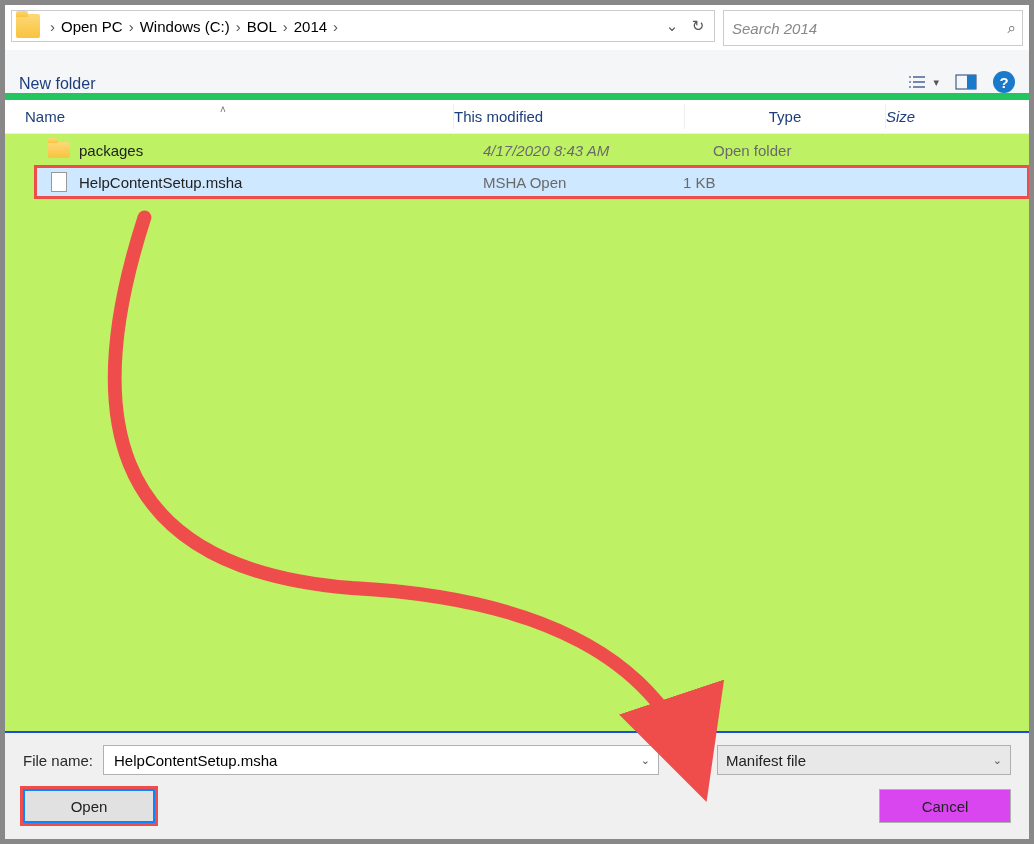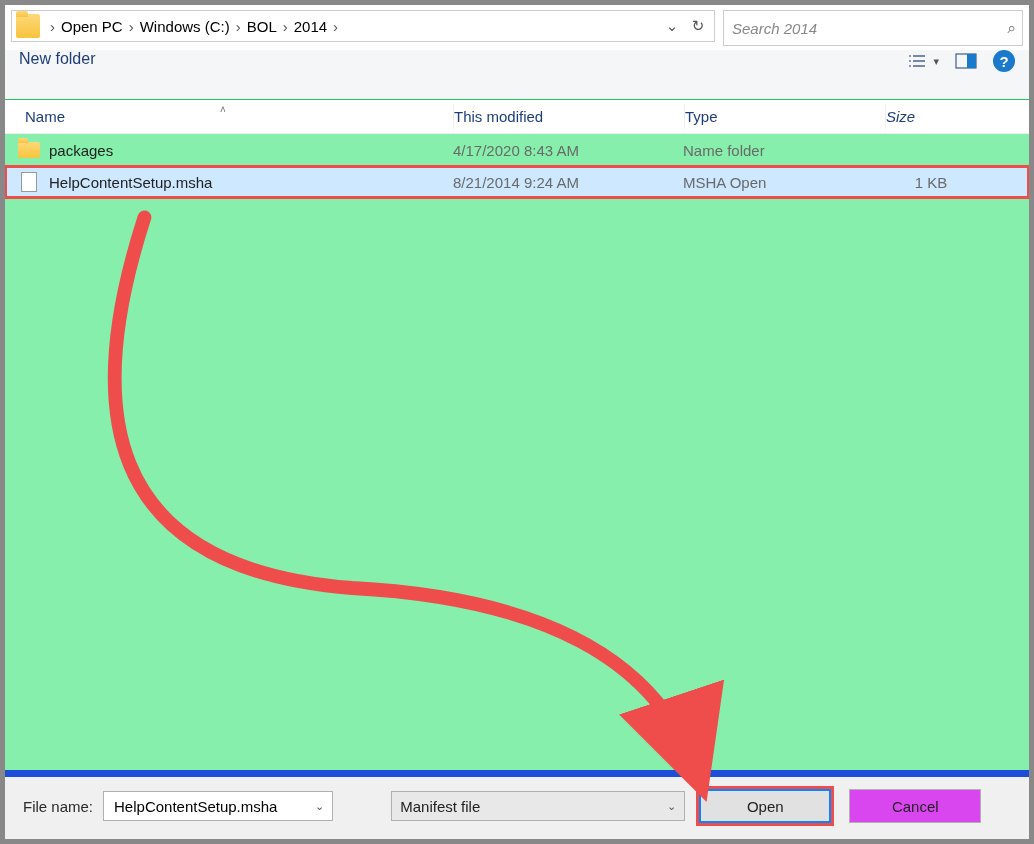--- a/index.html
+++ b/index.html
@@ -72,24 +72,24 @@
     padding: 8px 6px;
     color:#888;
   }
   .search-box input {
     border:none; outline:none; flex:1; font-style:italic; font-size:15px; color:#555;
   }
   .search-box input::placeholder { color:#888; }
   
   .toolbar {
     display:flex;
-    align-items:flex-start;
+    align-items:flex-end;
     justify-content:space-between;
     background:#f5f6f7;
-    border-bottom:1px solid #22c55e;
+    border-bottom:7px solid #22c55e;
     height:50px;
     padding: 0 14px;
   }
   .toolbar-left { color:#1e3e7b; font-size:16px; }
   .toolbar-right { display:flex; align-items:center; gap:16px; }
   .tool-icon { color:#1e3e7b; display:flex; align-items:center; gap:4px; }
   .help-icon {
     width:22px;height:22px;border-radius:50%;
     background:#1979ca;color:#fff;display:flex;
     align-items:center;justify-content:center;
@@ -99,28 +99,28 @@
   .cols {
     display:flex;
     border-bottom:1px solid #eceef0;
     height:34px;
     align-items:center;
     color:#1e3e7b;
     font-size:15px;
   }
   .col-name  { width:448px; padding-left:20px; position:relative; }
   .col-date  { width:230px; }
-  .col-type  { width:200px; }
+  .col-type  { width:200px;text-align:center; }
   .col-size  { flex:1; text-align:left;font-style:italic; }
   .sort-ind {
     position:absolute; left:215px; top:-4px; font-size:10px; color:#6a6a6a;
   }
   .col-sep { width:1px; align-self:stretch; background:#eceef0; margin:4px 0; }
   
-  .list { flex:1; overflow:auto; background:#86efac; }
+  .list { flex:1; overflow:auto; background:#bef264;padding-left:30px; }
   .row {
     display:flex; align-items:center; height:32px;
     color:#222;
   }
   .row.selected { background:#cde8ff; }
   .row.highlighted { outline:3px solid #ef4c4c; outline-offset:-2px; }
   .f-icon {
     width:24px;height:20px;margin:0 8px 0 12px;
     display:flex;align-items:center;justify-content:center;
   }
@@ -130,46 +130,46 @@
     border-radius:2px;position:relative;
   }
   .folder-icon::before {
     content:"";position:absolute;top:-4px;left:0;width:10px;height:5px;
     background:linear-gradient(#fdd87a,#f8c43c);border-radius:2px 2px 0 0;
   }
   .file-icon {
     width:16px;height:20px;border:1px solid #999;background:#fff;
   }
   .c-name { width:404px; }
-  .c-date { width:230px; color:#6a6a6a; }
+  .c-date { width:230px; color:#6a6a6a;font-style:italic; }
   .c-type { width:200px; color:#6a6a6a; }
-  .c-size { flex:1; text-align:center; padding-right:50px; color:#6a6a6a; }
+  .c-size { flex:1; text-align:left; padding-right:50px; color:#6a6a6a; }
   
   .footer {
     background:#f0f0f0;
-    border-top:7px solid #1d4ed8;
+    border-top:2px solid #1d4ed8;
     padding: 12px 18px 16px 18px;
     display:flex;
-    flex-direction:row;
+    flex-direction:column;
     gap:14px;
   }
   .fn-row { display:flex; align-items:center; gap:10px; }
   .fn-label { color:#2a2a2a; }
   .fn-input {
     flex:1; border:1px solid #b0b0b0; background:#fff;
     height:30px; padding:0 8px; display:flex; align-items:center;
     justify-content:space-between;
   }
   .fn-input input { border:none;outline:none;flex:1;font-size:15px; }
   .type-select {
     width:294px;border:1px solid #b0b0b0;background:#e8e8e8;
     height:30px;padding:0 8px;display:flex;align-items:center;
     justify-content:space-between;color:#222;margin-left:48px;
   }
-  .btn-row { display:flex; justify-content:flex-end; gap:18px; }
+  .btn-row { display:flex; justify-content:space-between; gap:18px; }
   .btn {
     width:132px;height:34px;border:1px solid #b0b0b0;background:#d946ef;
     display:flex;align-items:center;justify-content:center;color:#222;
   }
   .btn.primary { background:#e1e1e1; border:2px solid #0a84ff; }
   .btn.primary.highlighted { box-shadow:0 0 0 3px #ef4c4c; }
   .chev { font-size:11px; color:#555; }
   
   .anno-svg {
     position:absolute; left:0; top:0; width:100%; height:100%;
@@ -245,29 +245,28 @@
     <div class="col-size">Size</div>
   </div>
 
   <div class="list" id="file-list">
       <div class="row">
         <div class="f-icon">
           <div class="folder-icon"></div>
         </div>
         <div class="c-name">packages</div>
         <div class="c-date">4/17/2020 8:43 AM</div>
-        <div class="c-type">Name folder</div>
+        <div class="c-type">Open folder</div>
         <div class="c-size"></div>
       </div>
       <div class="row selected highlighted">
         <div class="f-icon">
           <div class="file-icon"></div>
         </div>
         <div class="c-name">HelpContentSetup.msha</div>
-        <div class="c-date">8/21/2014 9:24 AM</div>
         <div class="c-type">MSHA Open</div>
         <div class="c-size">1 KB</div>
       </div>
     </div>
 
   <div class="footer">
     <div class="fn-row">
       <div class="fn-label">File name:</div>
       <div class="fn-input">
         <input value="HelpContentSetup.msha" style="">

